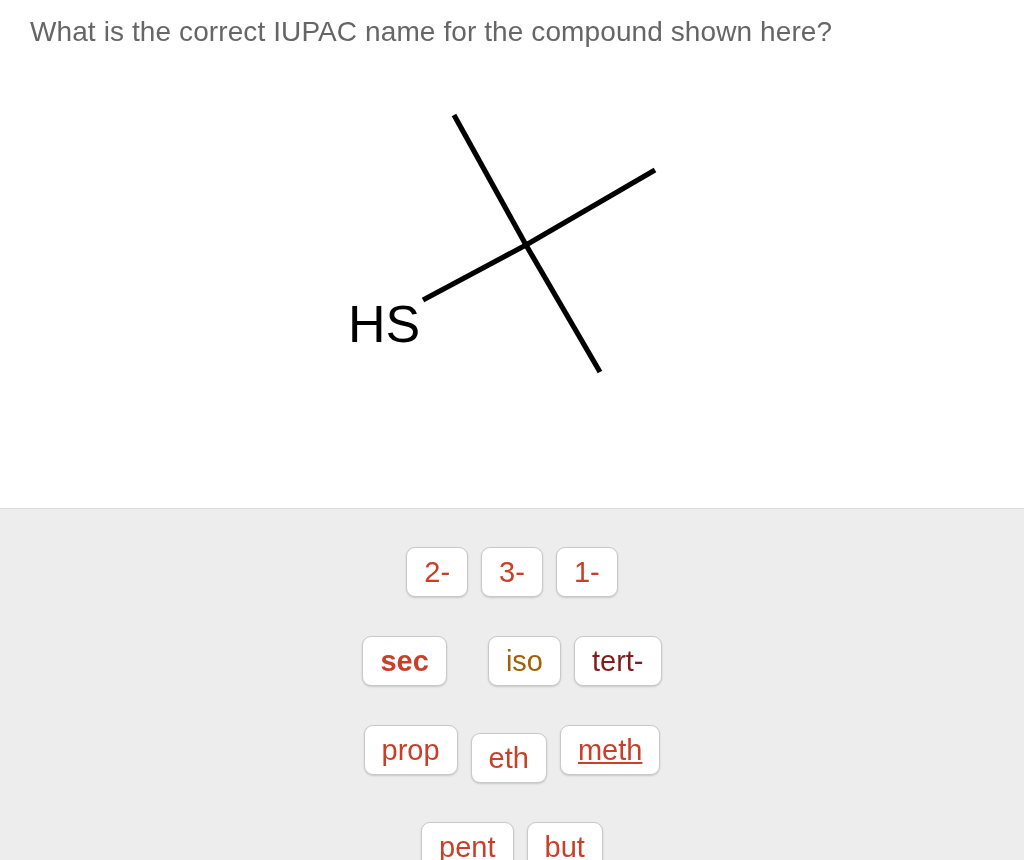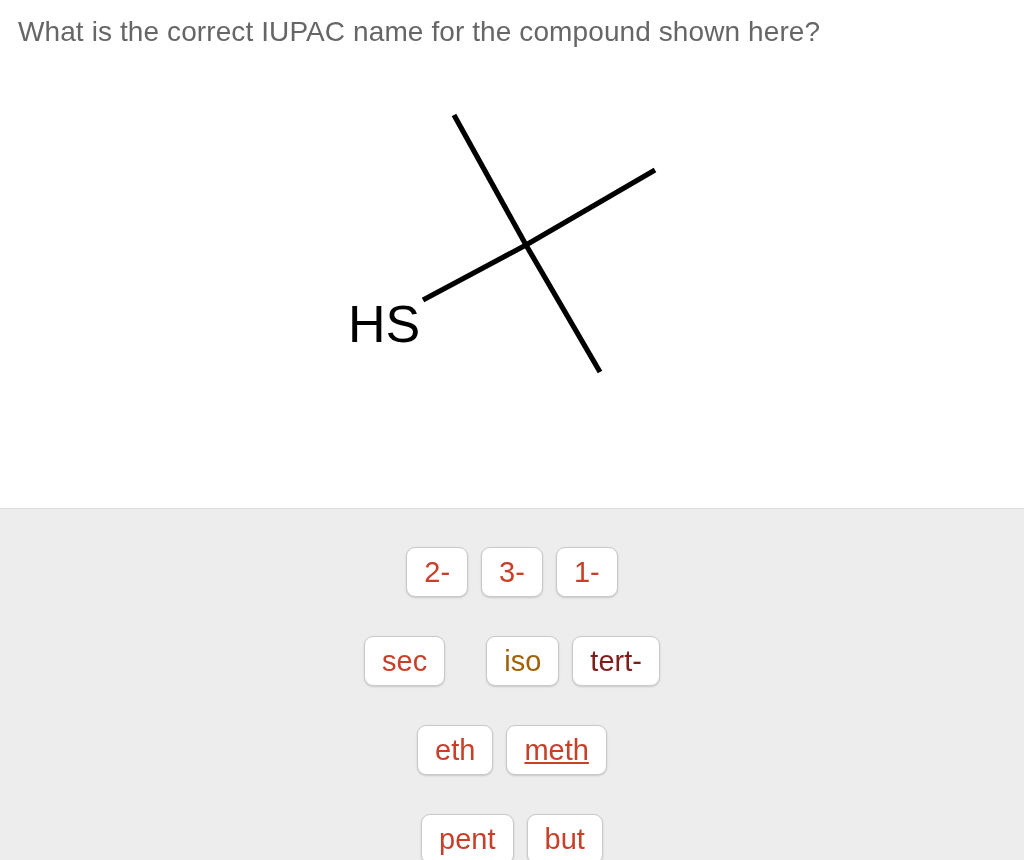--- a/index.html
+++ b/index.html
@@ -29,21 +29,21 @@
     width: 1024px;
     height: 509px;
     background: #ffffff;
     box-sizing: border-box;
     border-bottom: 1px solid #dcdcdc;
     flex: 0 0 auto;
   }
 
   #question-text {
     position: absolute;
-    left: 18px;
+    left: 30px;
     top: 14px;
     width: 980px;
     font-size: 28px;
     line-height: 36px;
     color: #666666;
     letter-spacing: 0.1px;
     white-space: nowrap;
   }
 
   #structure-figure {
@@ -134,27 +134,28 @@
 
   <section id="answer-panel" style="background: rgb(237, 237, 237);">
 
     <div class="token-row">
       <button class="token-btn" style="color: rgb(200, 64, 42);">2-</button>
       <button class="token-btn" style="color: rgb(200, 64, 42);">3-</button>
       <button class="token-btn" style="color: rgb(200, 64, 42);">1-</button>
     </div>
 
     <div class="token-row">
-      <button class="token-btn" style="color: rgb(200, 64, 42);">sec</button>
+      <button class="token-btn" style="color: rgb(200, 64, 42); font-weight: bold;">sec</button>
       <button class="token-btn" style="color: #a16207; margin-left: 28px;">iso</button>
       <button class="token-btn" style="color: #7f1d1d;">tert-</button>
     </div>
 
     <div class="token-row">
-      <button class="token-btn" style="color: rgb(200, 64, 42);">eth</button>
+      <button class="token-btn" style="color: rgb(200, 64, 42);">prop</button>
+      <button class="token-btn" style="color: rgb(200, 64, 42); margin-top: 8px;">eth</button>
       <button class="token-btn" style="color: rgb(200, 64, 42); text-decoration: underline;">meth</button>
     </div>
 
     <div class="token-row">
       <button class="token-btn" style="color: rgb(200, 64, 42);">pent</button>
       <button class="token-btn" style="color: rgb(200, 64, 42);">but</button>
     </div>
 
   </section>
 

